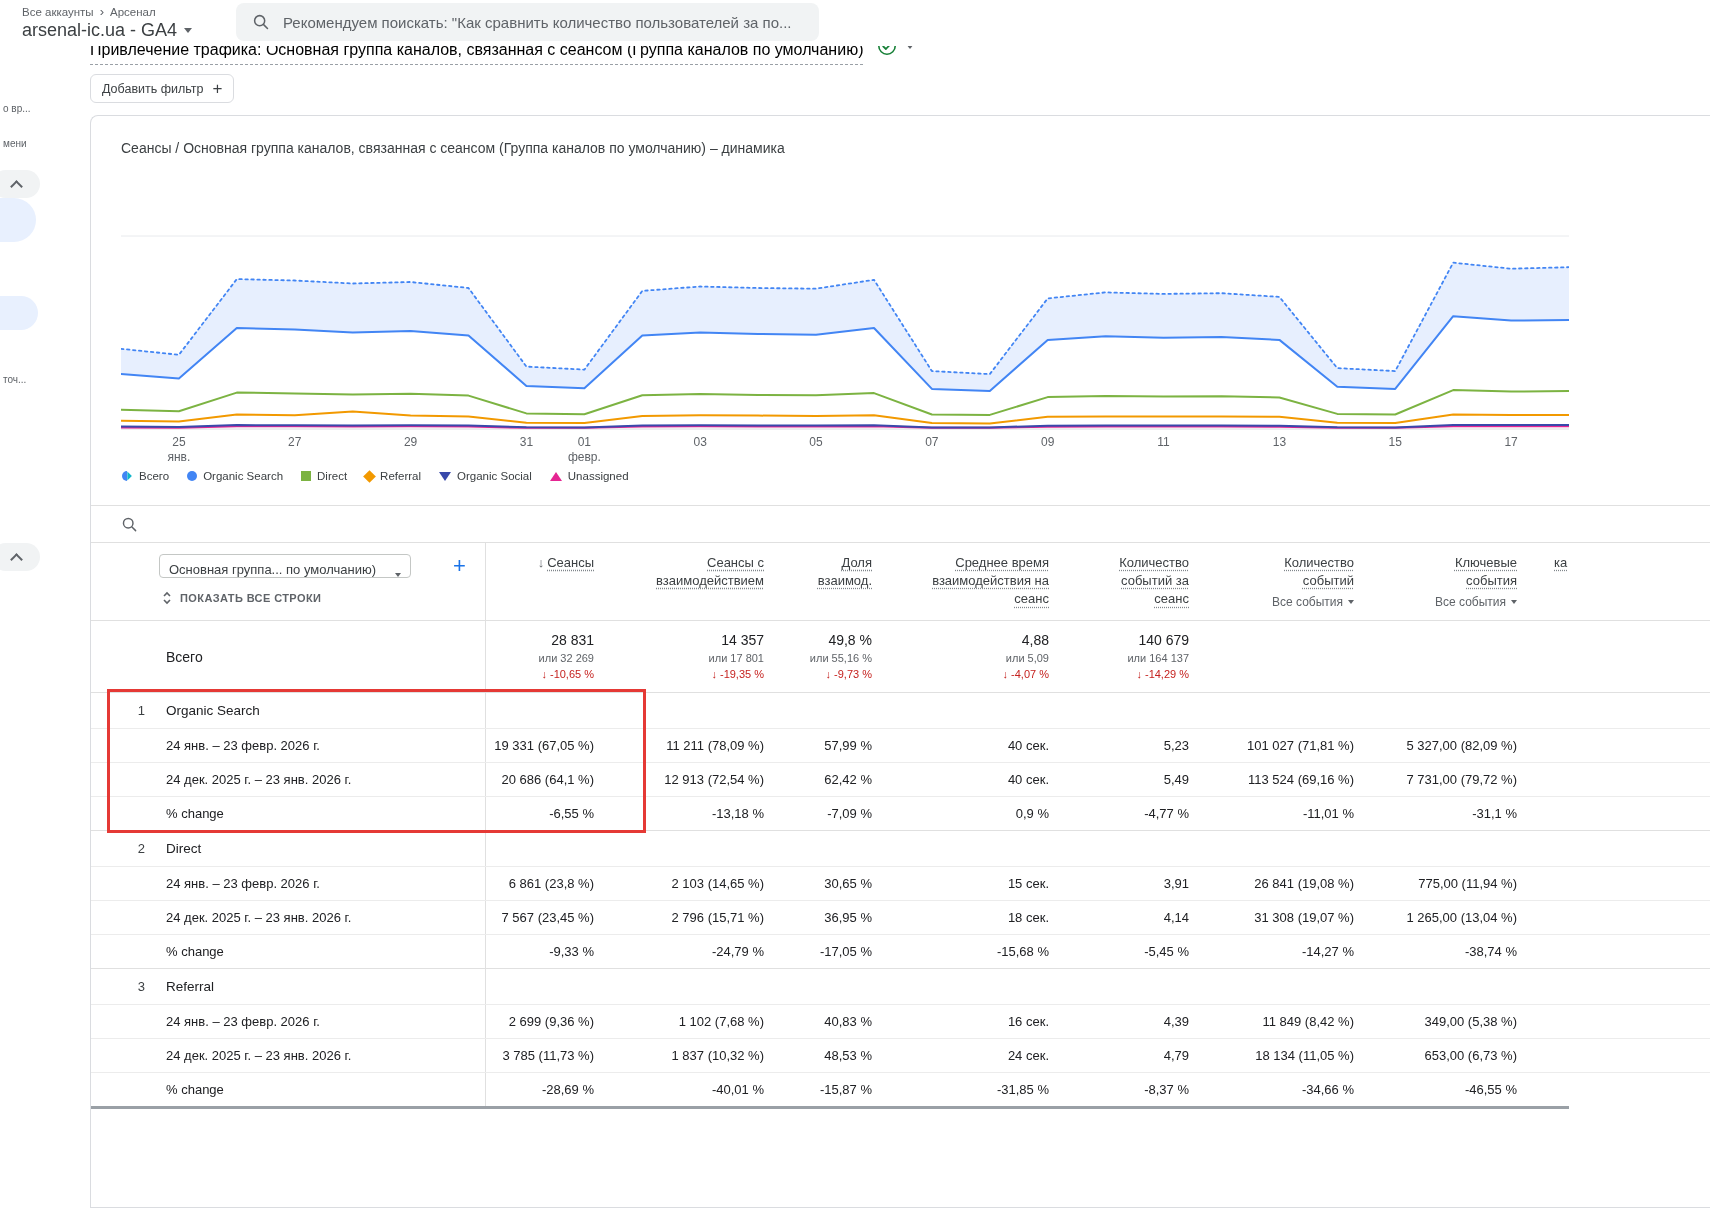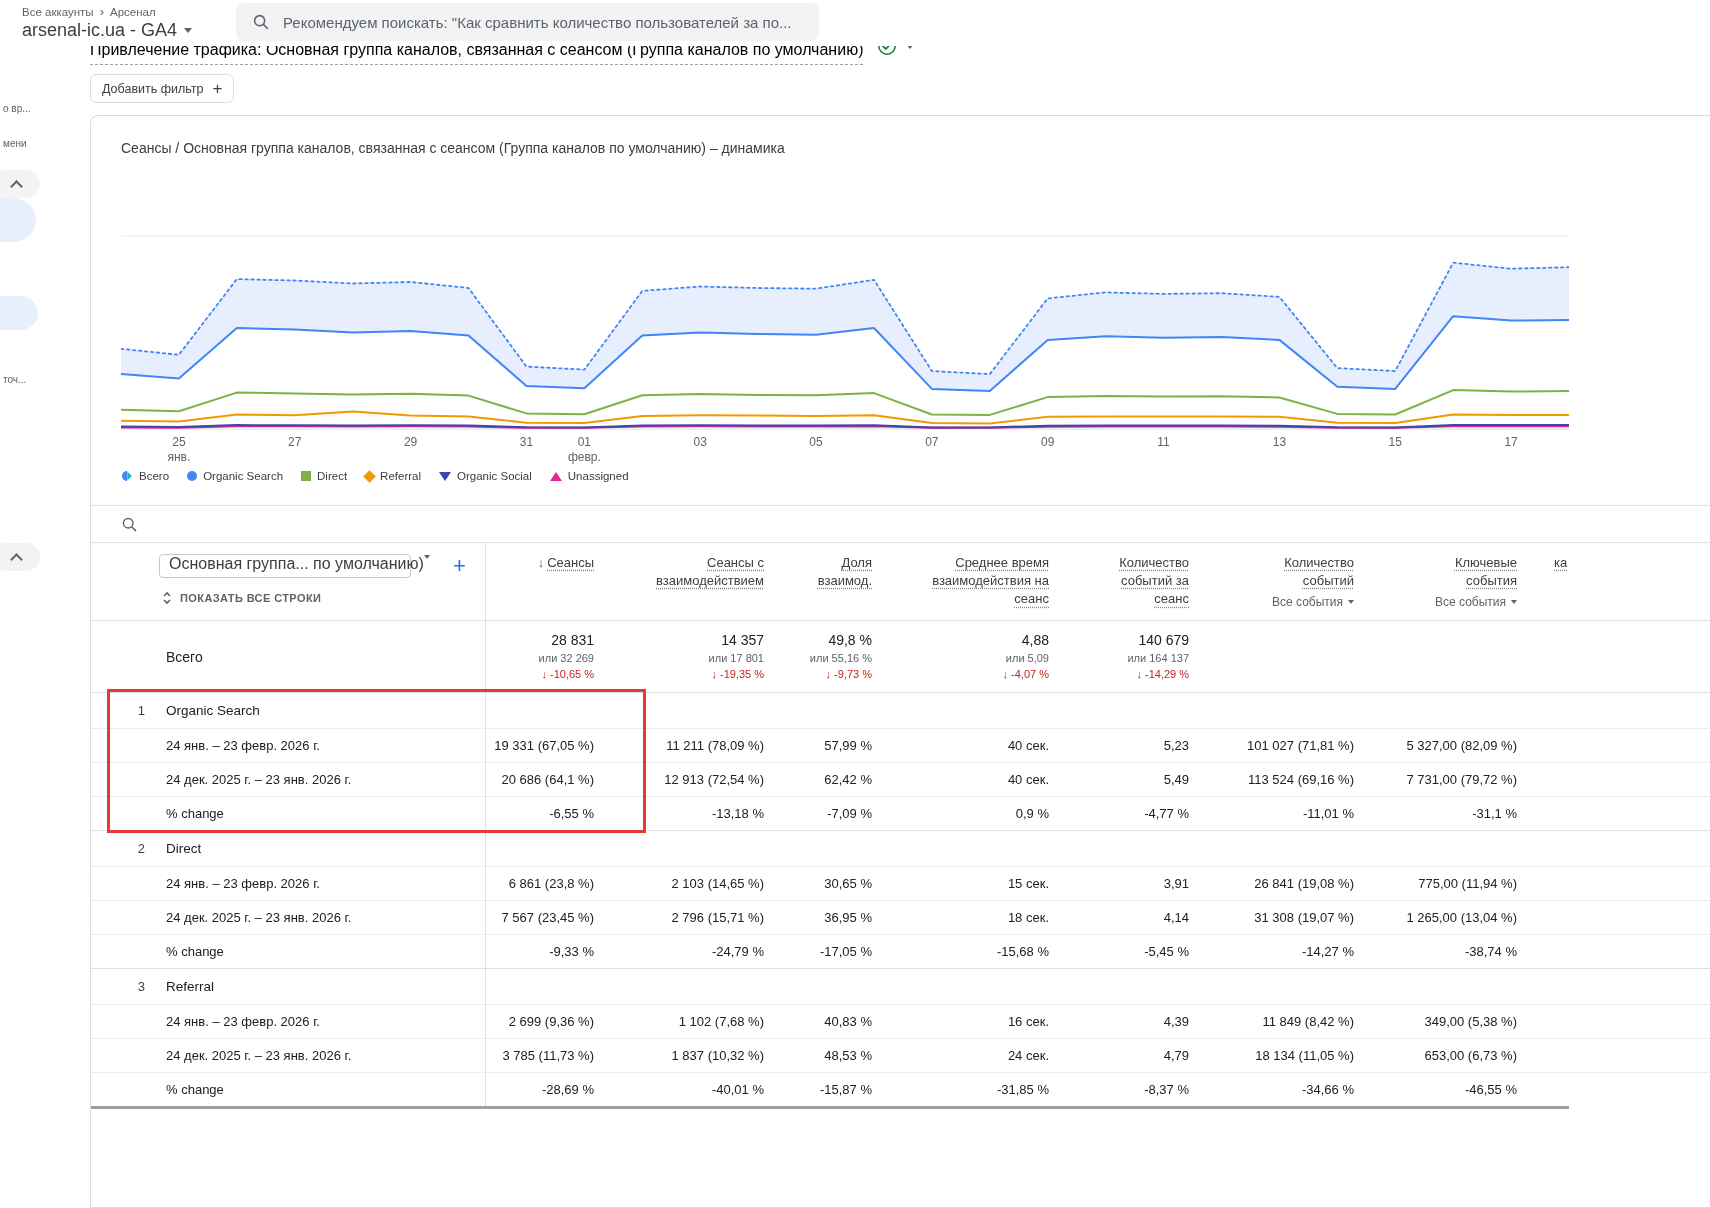--- a/index.html
+++ b/index.html
@@ -49,21 +49,21 @@
   .table-search{margin-top:19px;height:38px;border-top:1px solid #e0e0e0;border-bottom:1px solid #e0e0e0;display:flex;align-items:center;gap:13px;padding-left:30px}
   .table-search input{flex:1;border:none;outline:none;background:transparent;font-size:14px;font-family:inherit;color:#202124}
   .table-search input::placeholder{color:#5f6368;opacity:1}
   .trow{display:grid;grid-template-columns:395px 115px 170px 108px 177px 140px 165px 163px 1fr;align-items:center}
   .trow>div{min-width:0}
   .dimcell{height:100%;border-right:1px solid #e0e0e0;display:flex;align-items:center}
   .mcell{text-align:right;padding-right:7px;font-size:13px;color:#202124}
   .thead{height:77px}
   .thead .dimcell{flex-direction:column;align-items:flex-start;justify-content:flex-start}
   .dimsel-row{display:flex;align-items:center;margin:11px 0 0 68px}
-  .dimselect{width:252px;height:24px;border:1px solid #c4c7c5;border-radius:4px;display:flex;align-items:flex-start;justify-content:space-between;padding:0 9px;font-size:16px;color:#3c4043;cursor:pointer;white-space:nowrap}
+  .dimselect{width:252px;height:24px;border:1px solid #c4c7c5;border-radius:4px;display:flex;align-items:flex-end;justify-content:space-between;padding:0 9px;font-size:13px;color:#3c4043;cursor:pointer;white-space:nowrap}
   .plusbtn{margin-left:42px;border:none;background:none;color:#1a73e8;font-size:22px;line-height:1;cursor:pointer;font-family:inherit}
   .showall{display:flex;align-items:center;gap:7px;margin:13px 0 0 70px;font-size:11px;font-weight:bold;letter-spacing:.4px;color:#5f6368;cursor:pointer}
   .hcell{display:flex;flex-direction:column;align-items:flex-end;gap:5px;padding:11px 7px 0 0;height:100%}
   .hlabel{font-size:13px;color:#3c4043;text-align:right;line-height:1.4;white-space:pre-line}
   .hunder{text-decoration:underline dotted #80868b;text-underline-offset:3px}
   .sorticon{color:#5f6368;margin-right:3px;text-decoration:none}
   .hfilter{display:flex;align-items:center;gap:5px;font-size:12px;color:#5f6368;cursor:pointer}
   .hcell.cut{align-items:flex-start;padding-left:30px}
   .totals{height:72px;border-top:1px solid #e0e0e0}
   .totals .dimcell span{padding-left:75px;font-size:14px}

